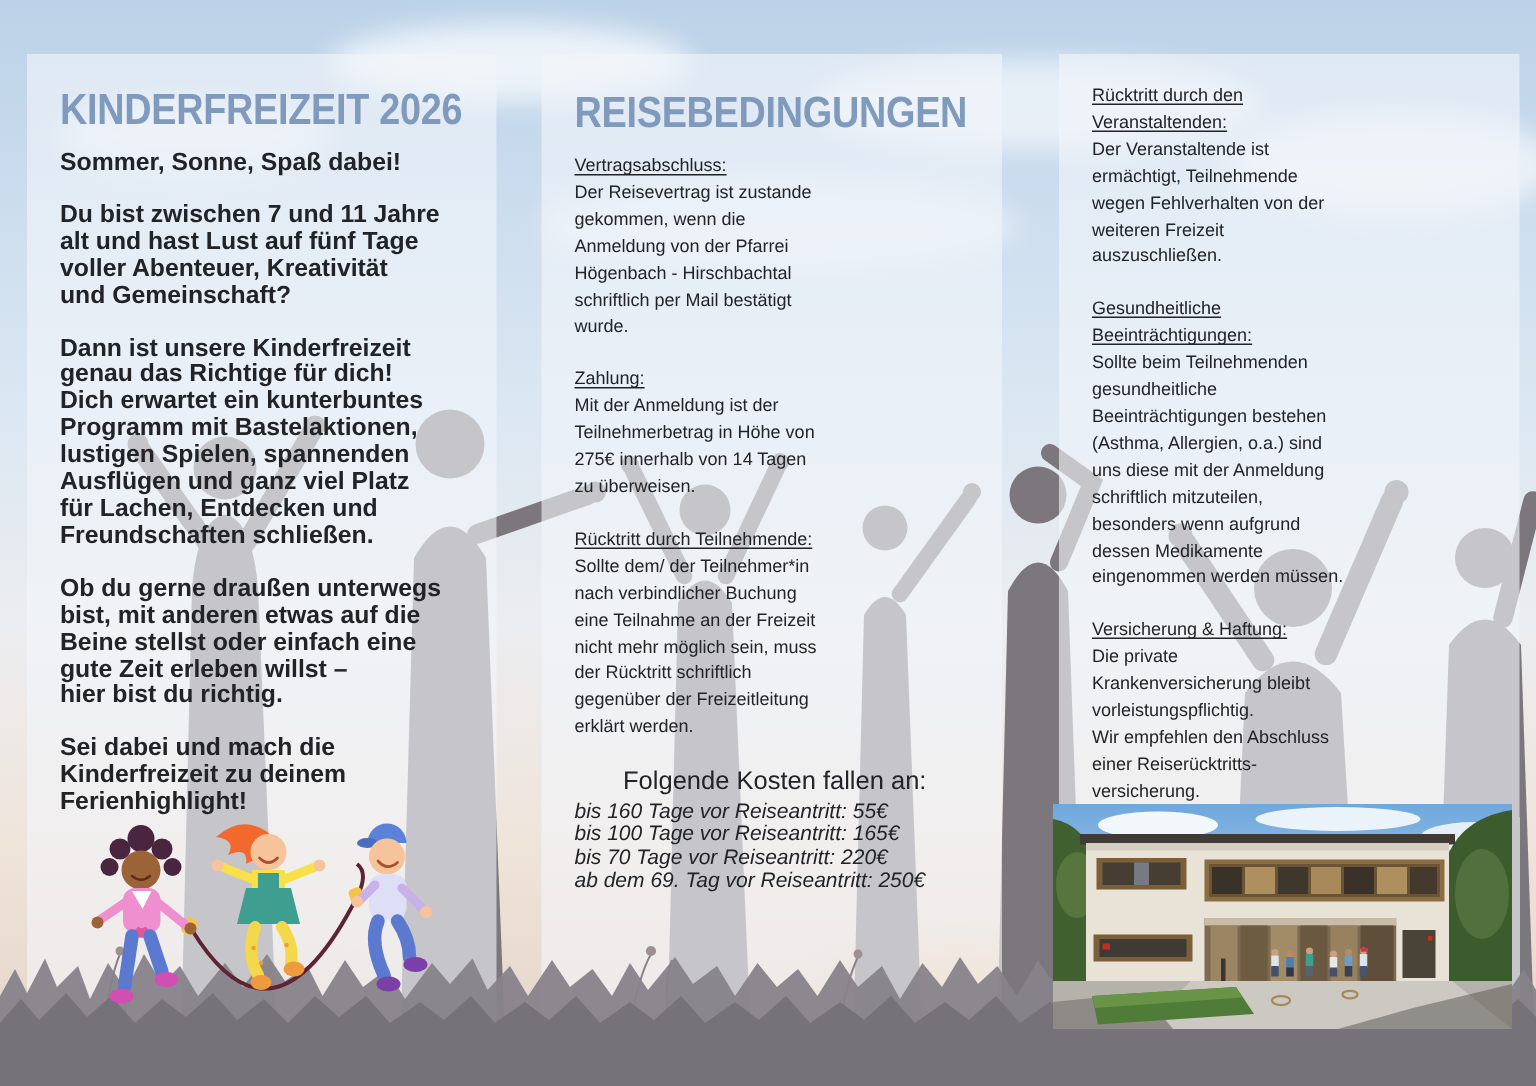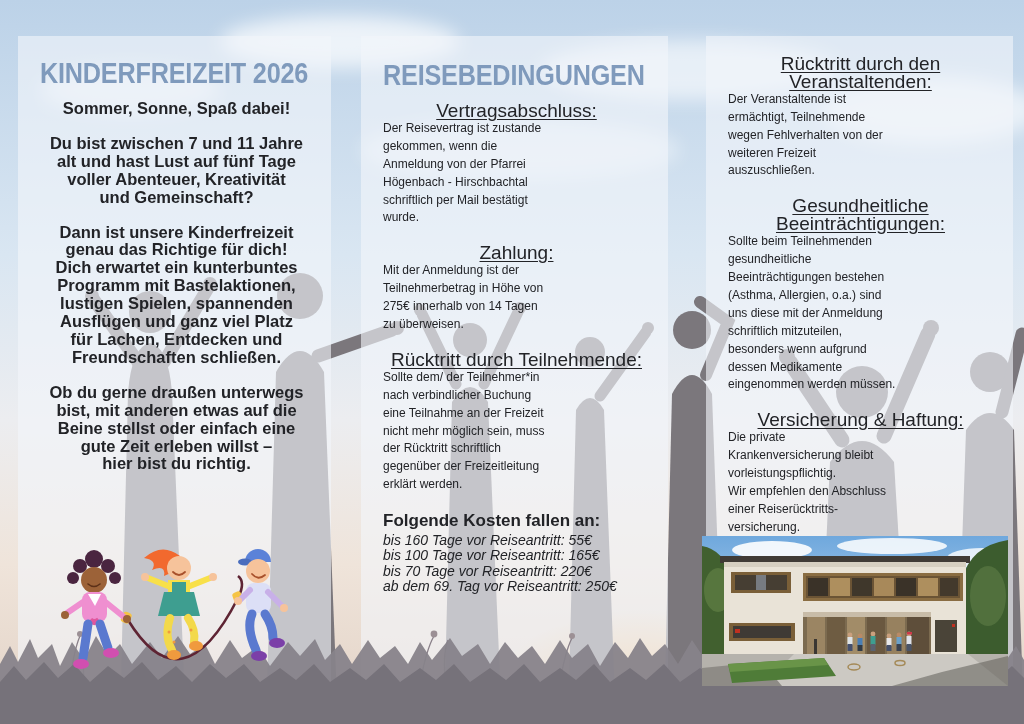--- a/index.html
+++ b/index.html
@@ -7,36 +7,36 @@
     position:relative;width:1024px;height:724px;overflow:hidden;
     font-family:"Liberation Sans",sans-serif;color:#222327;
   }
   .bg,.grass{position:absolute;left:0;top:0;pointer-events:none;}
   .bg{z-index:0;}
   .grass{z-index:2;bottom:0;top:auto;}
   .panel{
     position:absolute;top:36px;height:651px;box-sizing:border-box;
     background:rgba(242,246,250,0.62);z-index:1;
   }
-  .panel-left{left:18px;width:313px;padding:20px 18px 0 22px;text-align:center;}
+  .panel-left{left:18px;width:313px;padding:20px 18px 0 22px;}
   .panel-mid{left:361px;width:307px;padding:22px 18px 0 22px;}
   .panel-right{left:706px;width:307px;padding:19px 20px 0 22px;}
   .col-title{
     margin:0 0 13px 0;font-size:26px;font-weight:900;color:#7f9abc;
     letter-spacing:-0.2px;transform:scale(0.97,1.12);transform-origin:left top;
     white-space:nowrap;
   }
   .para{margin:0 0 17px 0;font-size:16.5px;line-height:17.9px;white-space:pre-line;font-weight:bold;}
   .sec{margin:0 0 17px 0;}
   .sec-h{
-    font-size:19px;line-height:17.9px;white-space:pre-line;
-    text-decoration:underline;text-underline-offset:2px;text-align:center;
+    font-size:12px;line-height:17.9px;white-space:pre-line;
+    text-decoration:underline;text-underline-offset:2px;
   }
   .sec-b{font-size:12px;line-height:17.9px;white-space:pre-line;}
-  .costs-title{font-size:17px;font-weight:700;line-height:19px;margin:0 0 3px 0;}
+  .costs-title{font-size:17px;font-weight:400;line-height:19px;margin:0 0 3px 0;text-align:center;}
   .cost-line{font-size:14px;line-height:15.3px;font-style:italic;}
   .kids-illustration{position:absolute;left:42px;top:540px;z-index:3;}
   .building-photo{position:absolute;left:702px;top:536px;z-index:3;}
 </style>
 </head>
 <body>
 
 <div class="page">
 
   <svg class="bg" width="1024" height="724" viewBox="0 0 1024 724">
@@ -127,20 +127,23 @@
 Programm mit Bastelaktionen,
 lustigen Spielen, spannenden
 Ausflügen und ganz viel Platz
 für Lachen, Entdecken und
 Freundschaften schließen.</p>
     <p class="para">Ob du gerne draußen unterwegs
 bist, mit anderen etwas auf die
 Beine stellst oder einfach eine
 gute Zeit erleben willst –
 hier bist du richtig.</p>
+    <p class="para">Sei dabei und mach die
+Kinderfreizeit zu deinem
+Ferienhighlight!</p>
   </div>
 
   <div class="panel panel-mid">
     <h2 class="col-title">REISEBEDINGUNGEN</h2>
     <div class="sec">
       <div class="sec-h">Vertragsabschluss:</div>
       <div class="sec-b">Der Reisevertrag ist zustande
 gekommen, wenn die
 Anmeldung von der Pfarrei
 Högenbach - Hirschbachtal

